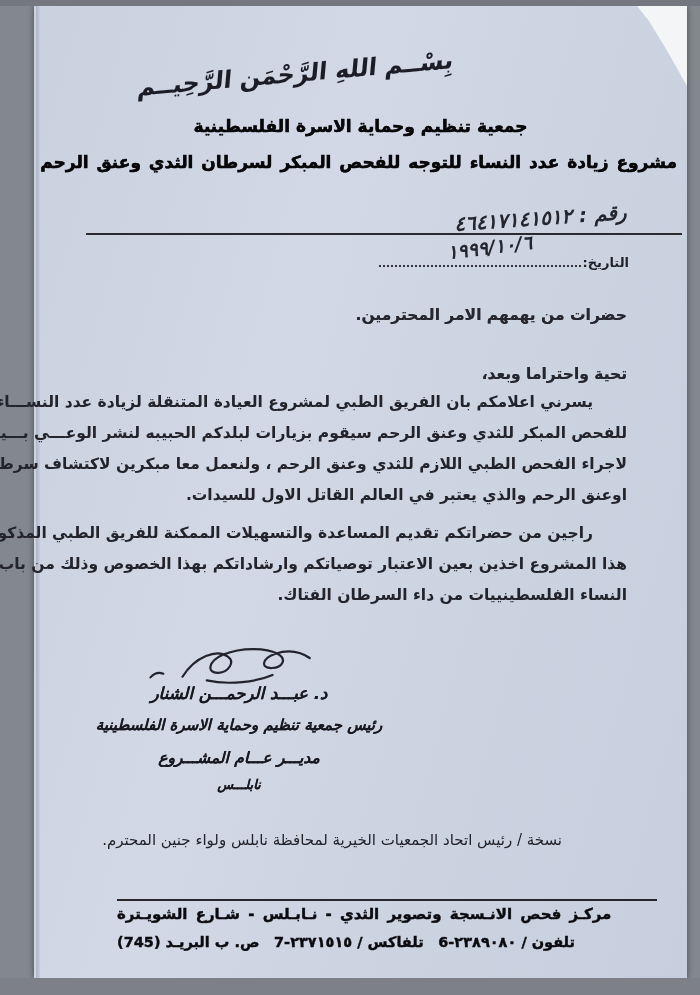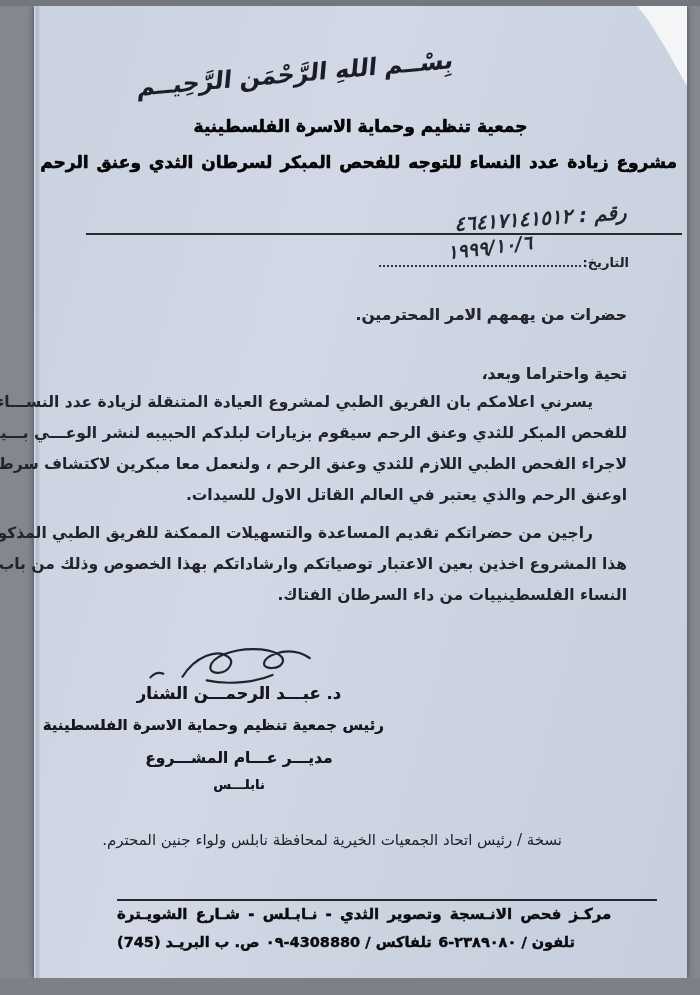--- a/index.html
+++ b/index.html
@@ -77,21 +77,21 @@
     text-align:justify;text-align-last:justify;white-space:nowrap;
   }
   .para .line.indent{padding-right:34px;}
   .para .line.last{text-align:right;text-align-last:right;white-space:nowrap;}
   .p1{top:381px;}
   .p2{top:512px;}
 
   .signature-wrap{left:110px;top:634px;width:180px;height:52px;}
   .sig-svg{width:100%;height:100%;transform:rotate(-3deg);}
   .signer{left:60px;width:290px;text-align:center;font-weight:700;color:#17171f;white-space:nowrap;
-          text-shadow:0 0 .5px rgba(20,20,30,.75);}
+          text-shadow:0 0 .5px rgba(20,20,30,.75);font-style:italic;}
   .signer-name{top:678px;font-size:16.5px;}
   .signer-title{top:710px;font-size:15px;}
   .signer-role{top:743px;font-size:15.5px;}
   .signer-city{top:771px;font-size:13px;}
 
   .cc-line{
     right:125px;top:825px;font-size:15px;font-weight:400;color:#22222b;white-space:nowrap;
   }
 
   .footer-divider{left:83px;top:893px;width:540px;height:2px;background:#26262c;}
@@ -174,20 +174,20 @@
   <div class="abs footer-divider"></div>
   <div class="abs footer-address rtl">مركـز فحص الانـسجة وتصوير الثدي  -  نـابـلس  -  شـارع الشويـترة</div>
 
   <div class="abs footer-contacts">
     <span class="cluster">
       <span>تلفون /</span>
       <span class="num">6-٢٣٨٩٠٨٠</span>
     </span>
     <span class="cluster">
       <span>تلفاكس /</span>
-      <span class="num">٠٩-4308880</span>
+      <span class="num">7-٢٣٧١٥١٥</span>
     </span>
     <span class="cluster">ص. ب البريـد (745)</span>
   </div>
 </div>
 
 <div class="edge-top"></div>
 <div class="edge-bottom"></div>
 
 </body></html>

